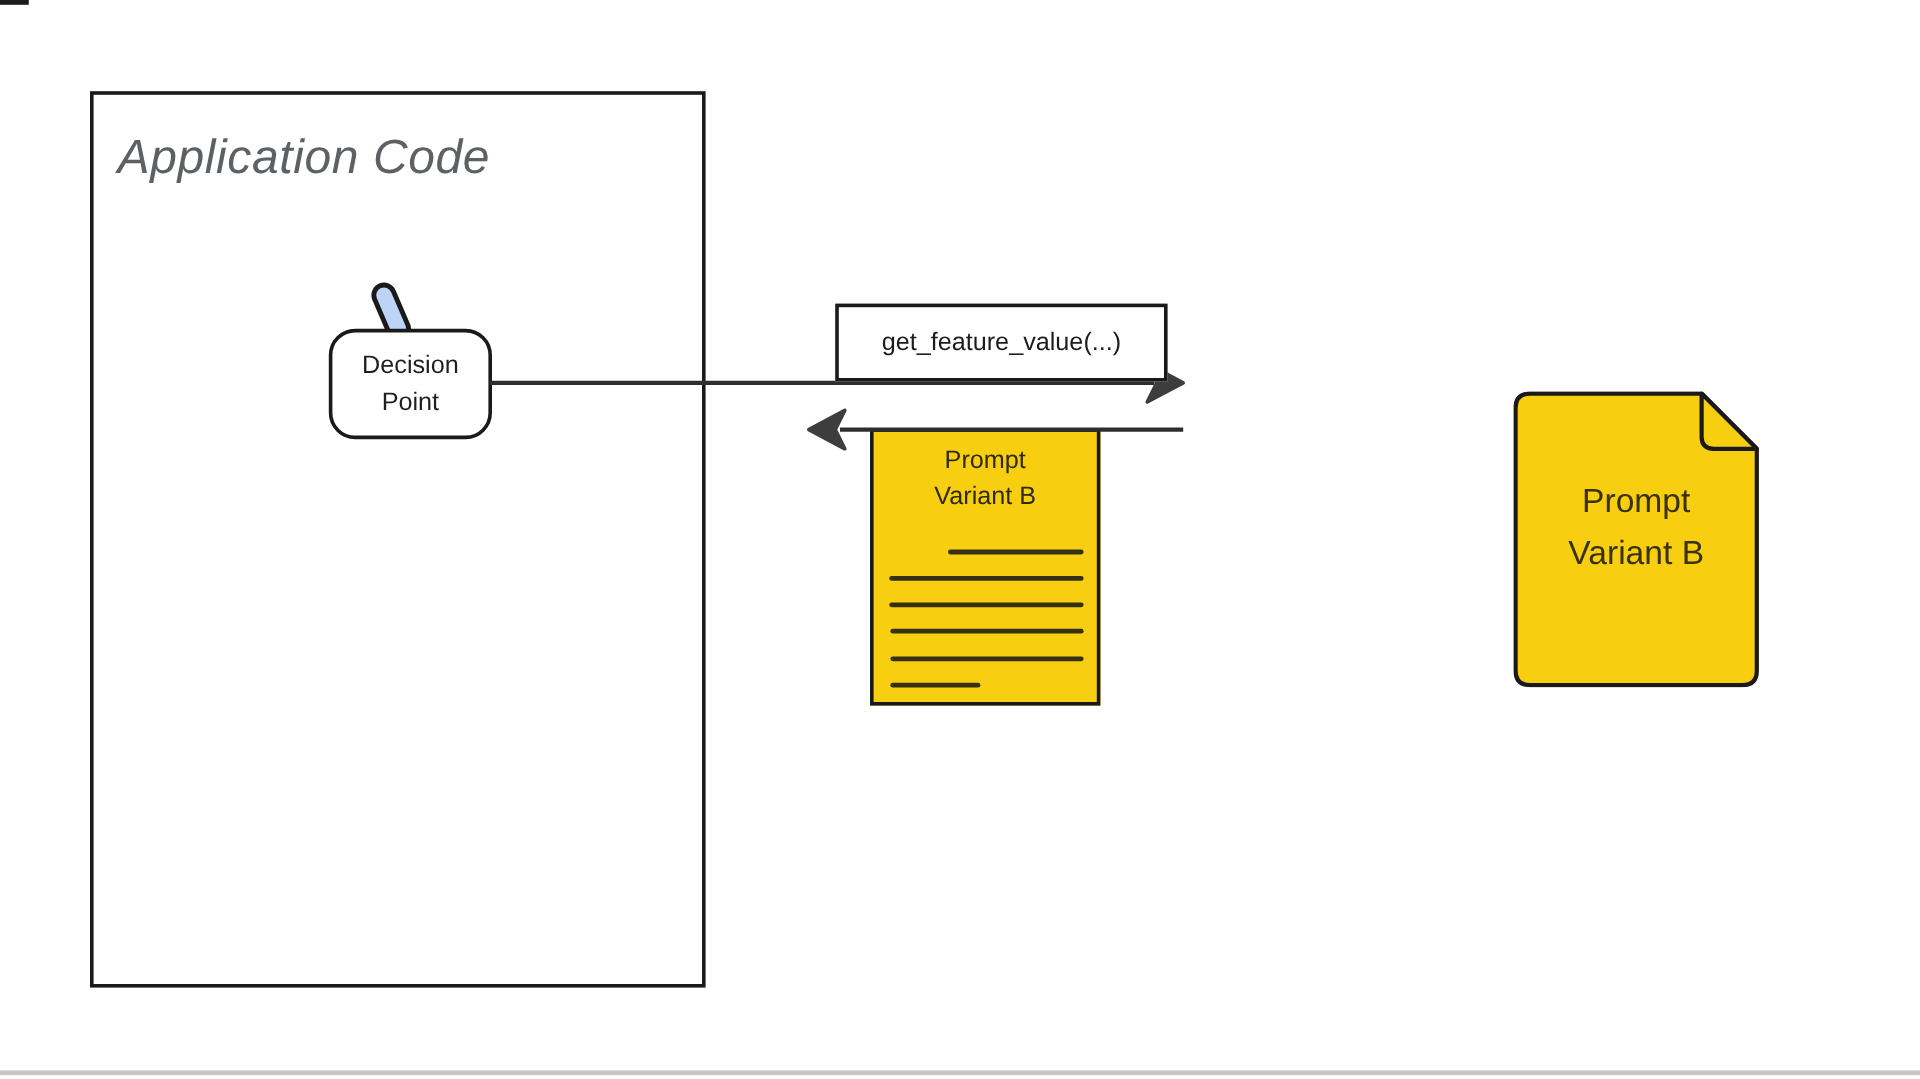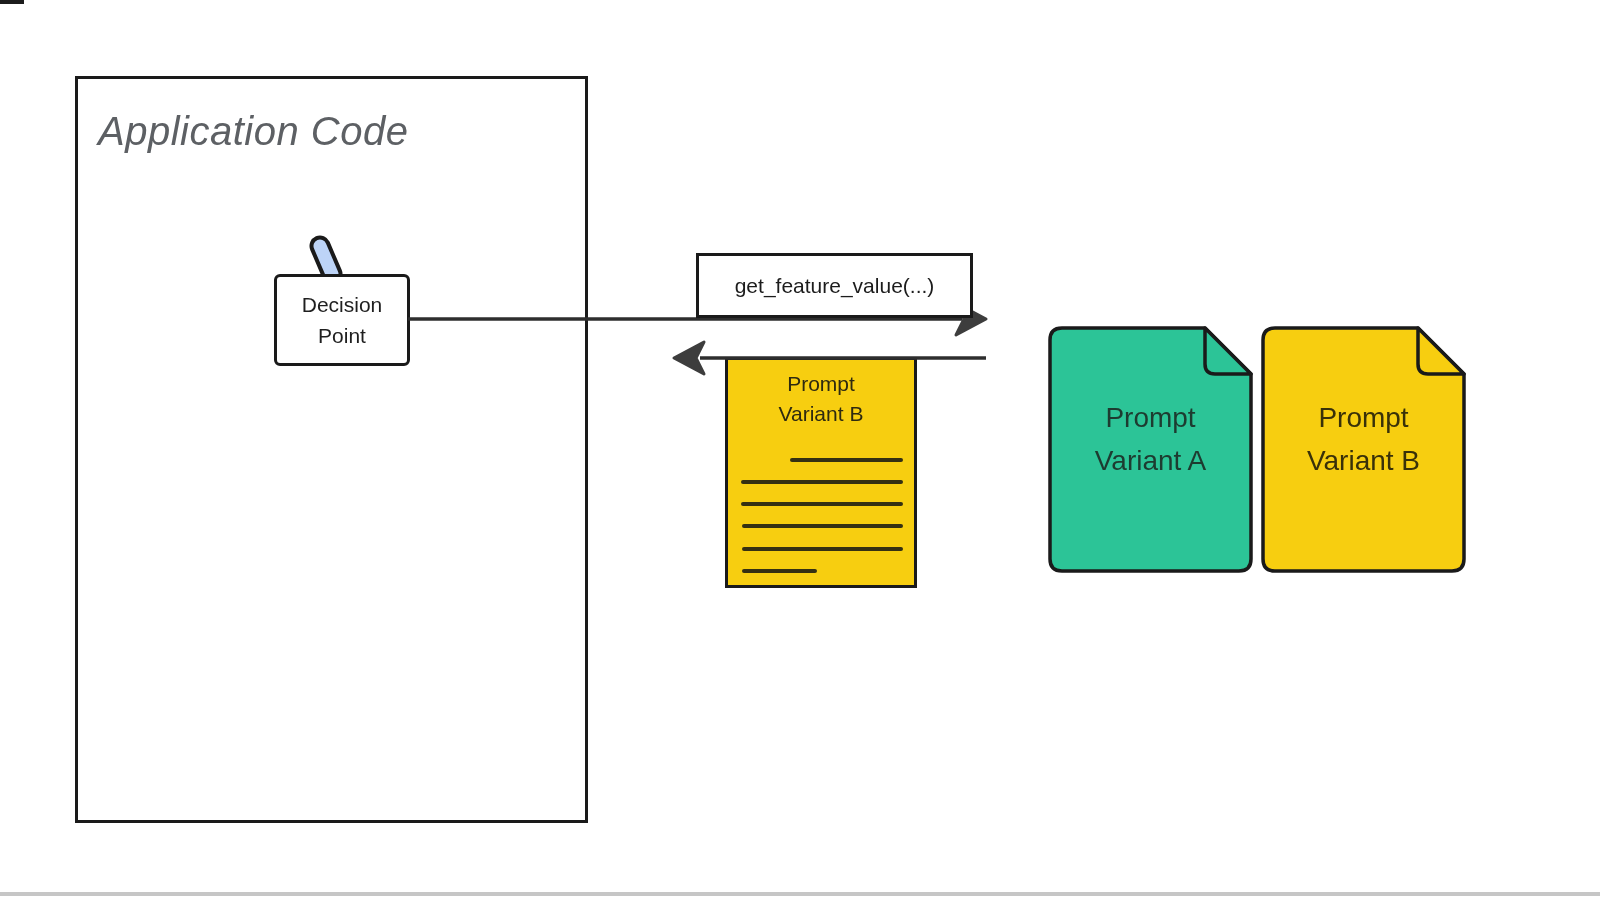--- a/index.html
+++ b/index.html
@@ -54,21 +54,21 @@
   }
   .lever-svg  { z-index: 1; }
   .arrows-svg { z-index: 4; }
 
   .decision {
     position: absolute;
     left: 274px; top: 274px;
     width: 136px; height: 92px;
     background: #ffffff;
     border: 3.5px solid #1a1a1a;
-    border-radius: 6px;
+    border-radius: 22px;
     box-sizing: border-box;
     z-index: 2;
     display: flex;
     align-items: center;
     justify-content: center;
     text-align: center;
   }
   .decision span {
     display: inline-block;
     max-width: 100px;
@@ -194,29 +194,20 @@
       <line x1="986" y1="358" x2="700" y2="358" stroke="#2e2e2e" stroke-width="3.5"></line>
       <polygon points="674,358 704,342 696,358 704,374" fill="#3d3d3d" stroke="#3d3d3d" stroke-width="3" stroke-linejoin="round"></polygon>
     </g>
   </svg>
 
   <div class="call-label">
     <span>get_feature_value(...)</span>
   </div>
 
 
-  <div class="variant-doc variant-doc-a">
-    <svg width="205" height="247" viewBox="0 0 205 247">
-      <path d="M14,2 H157 L203,48 V233 Q203,245 191,245 H14 Q2,245 2,233 V14 Q2,2 14,2 Z" stroke="#1a1a1a" stroke-width="3.5" stroke-linejoin="round" fill="#2cc497"></path>
-      <path d="M157,2 L203,48 L167,48 Q157,48 157,38 Z" stroke="#1a1a1a" stroke-width="3.5" stroke-linejoin="round" fill="#2cc497"></path>
-    </svg>
-    <div class="variant-label">
-      <span>Prompt Variant A</span>
-    </div>
-  </div>
 
   <div class="variant-doc variant-doc-b">
     <svg width="205" height="247" viewBox="0 0 205 247">
       <path d="M14,2 H157 L203,48 V233 Q203,245 191,245 H14 Q2,245 2,233 V14 Q2,2 14,2 Z" stroke="#1a1a1a" stroke-width="3.5" stroke-linejoin="round" fill="#f7ce10"></path>
       <path d="M157,2 L203,48 L167,48 Q157,48 157,38 Z" stroke="#1a1a1a" stroke-width="3.5" stroke-linejoin="round" fill="#f7ce10"></path>
     </svg>
     <div class="variant-label">
       <span>Prompt Variant B</span>
     </div>
   </div>

